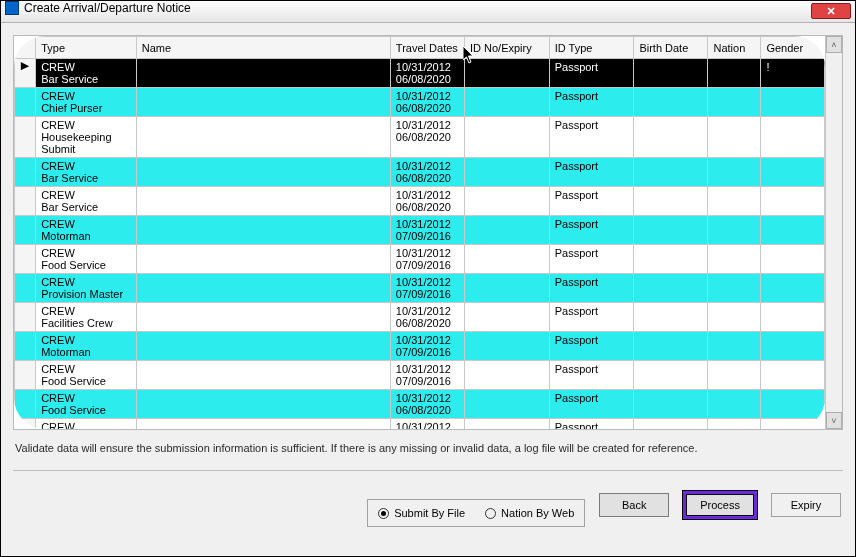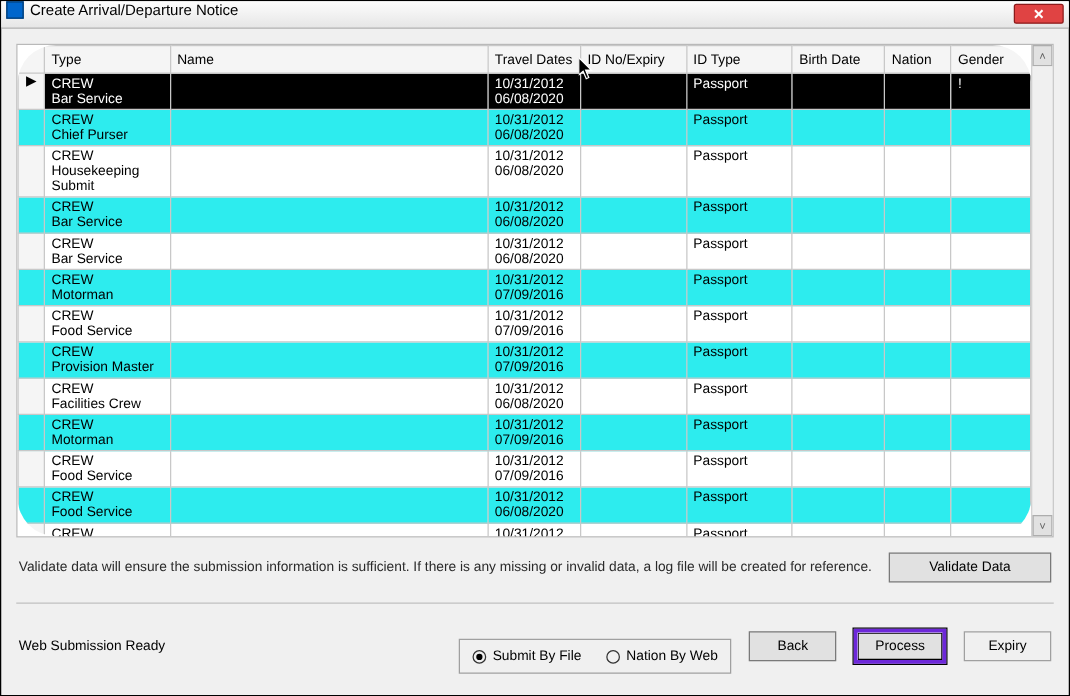--- a/index.html
+++ b/index.html
@@ -305,27 +305,25 @@
       </div>
       <div class="grid-scroll">
         <div class="scroll-arrow">˄</div>
         <div class="scroll-track"></div>
         <div class="scroll-arrow">˅</div>
       </div>
     </div>
 
     <div class="hint-row">
       <div class="hint-text">Validate data will ensure the submission information is sufficient. If there is any missing or invalid data, a log file will be created for reference.</div>
-      <div class="btn btn-wide">Validate Data</div>
     </div>
 
     <hr class="divider">
 
     <div class="bottombar">
-      <div class="status-text">Web Submission Ready</div>
       <div class="spacer"></div>
       <div class="radio-group">
         <div class="radio-item">
           <span class="radio-dot checked"></span>
           <span>Submit By File</span>
         </div>
         <div class="radio-item">
           <span class="radio-dot"></span>
           <span>Nation By Web</span>
         </div>

